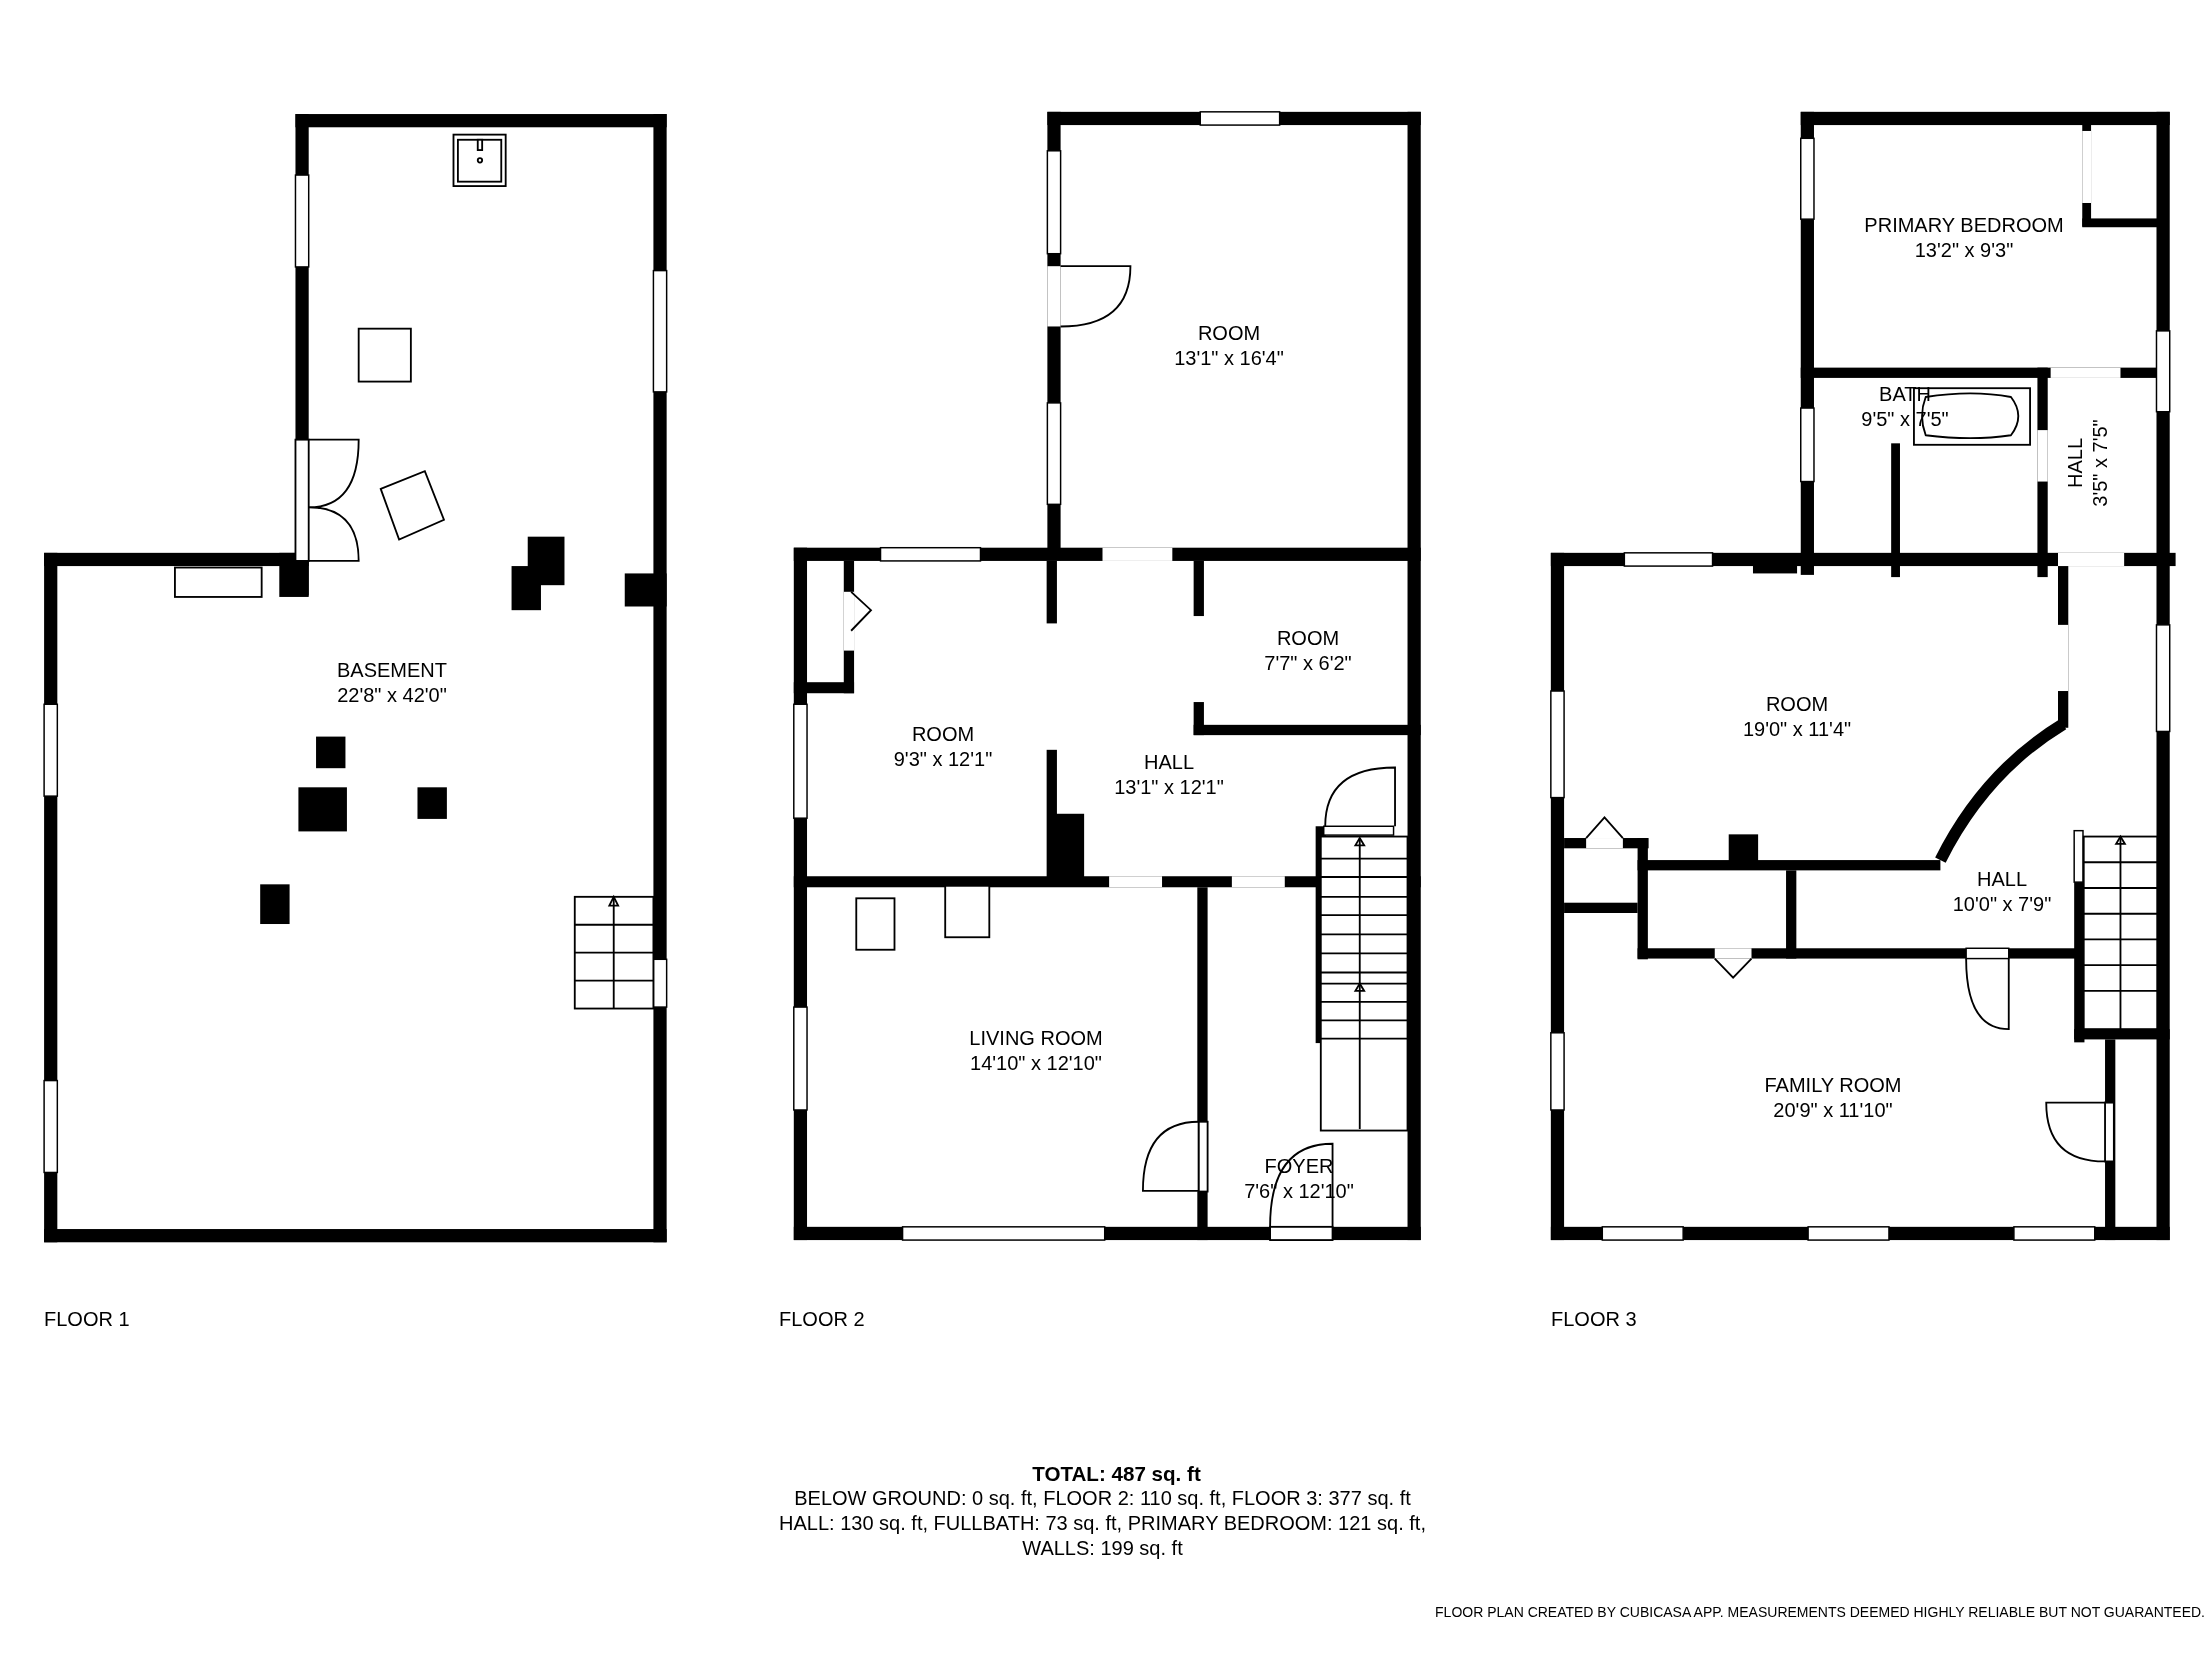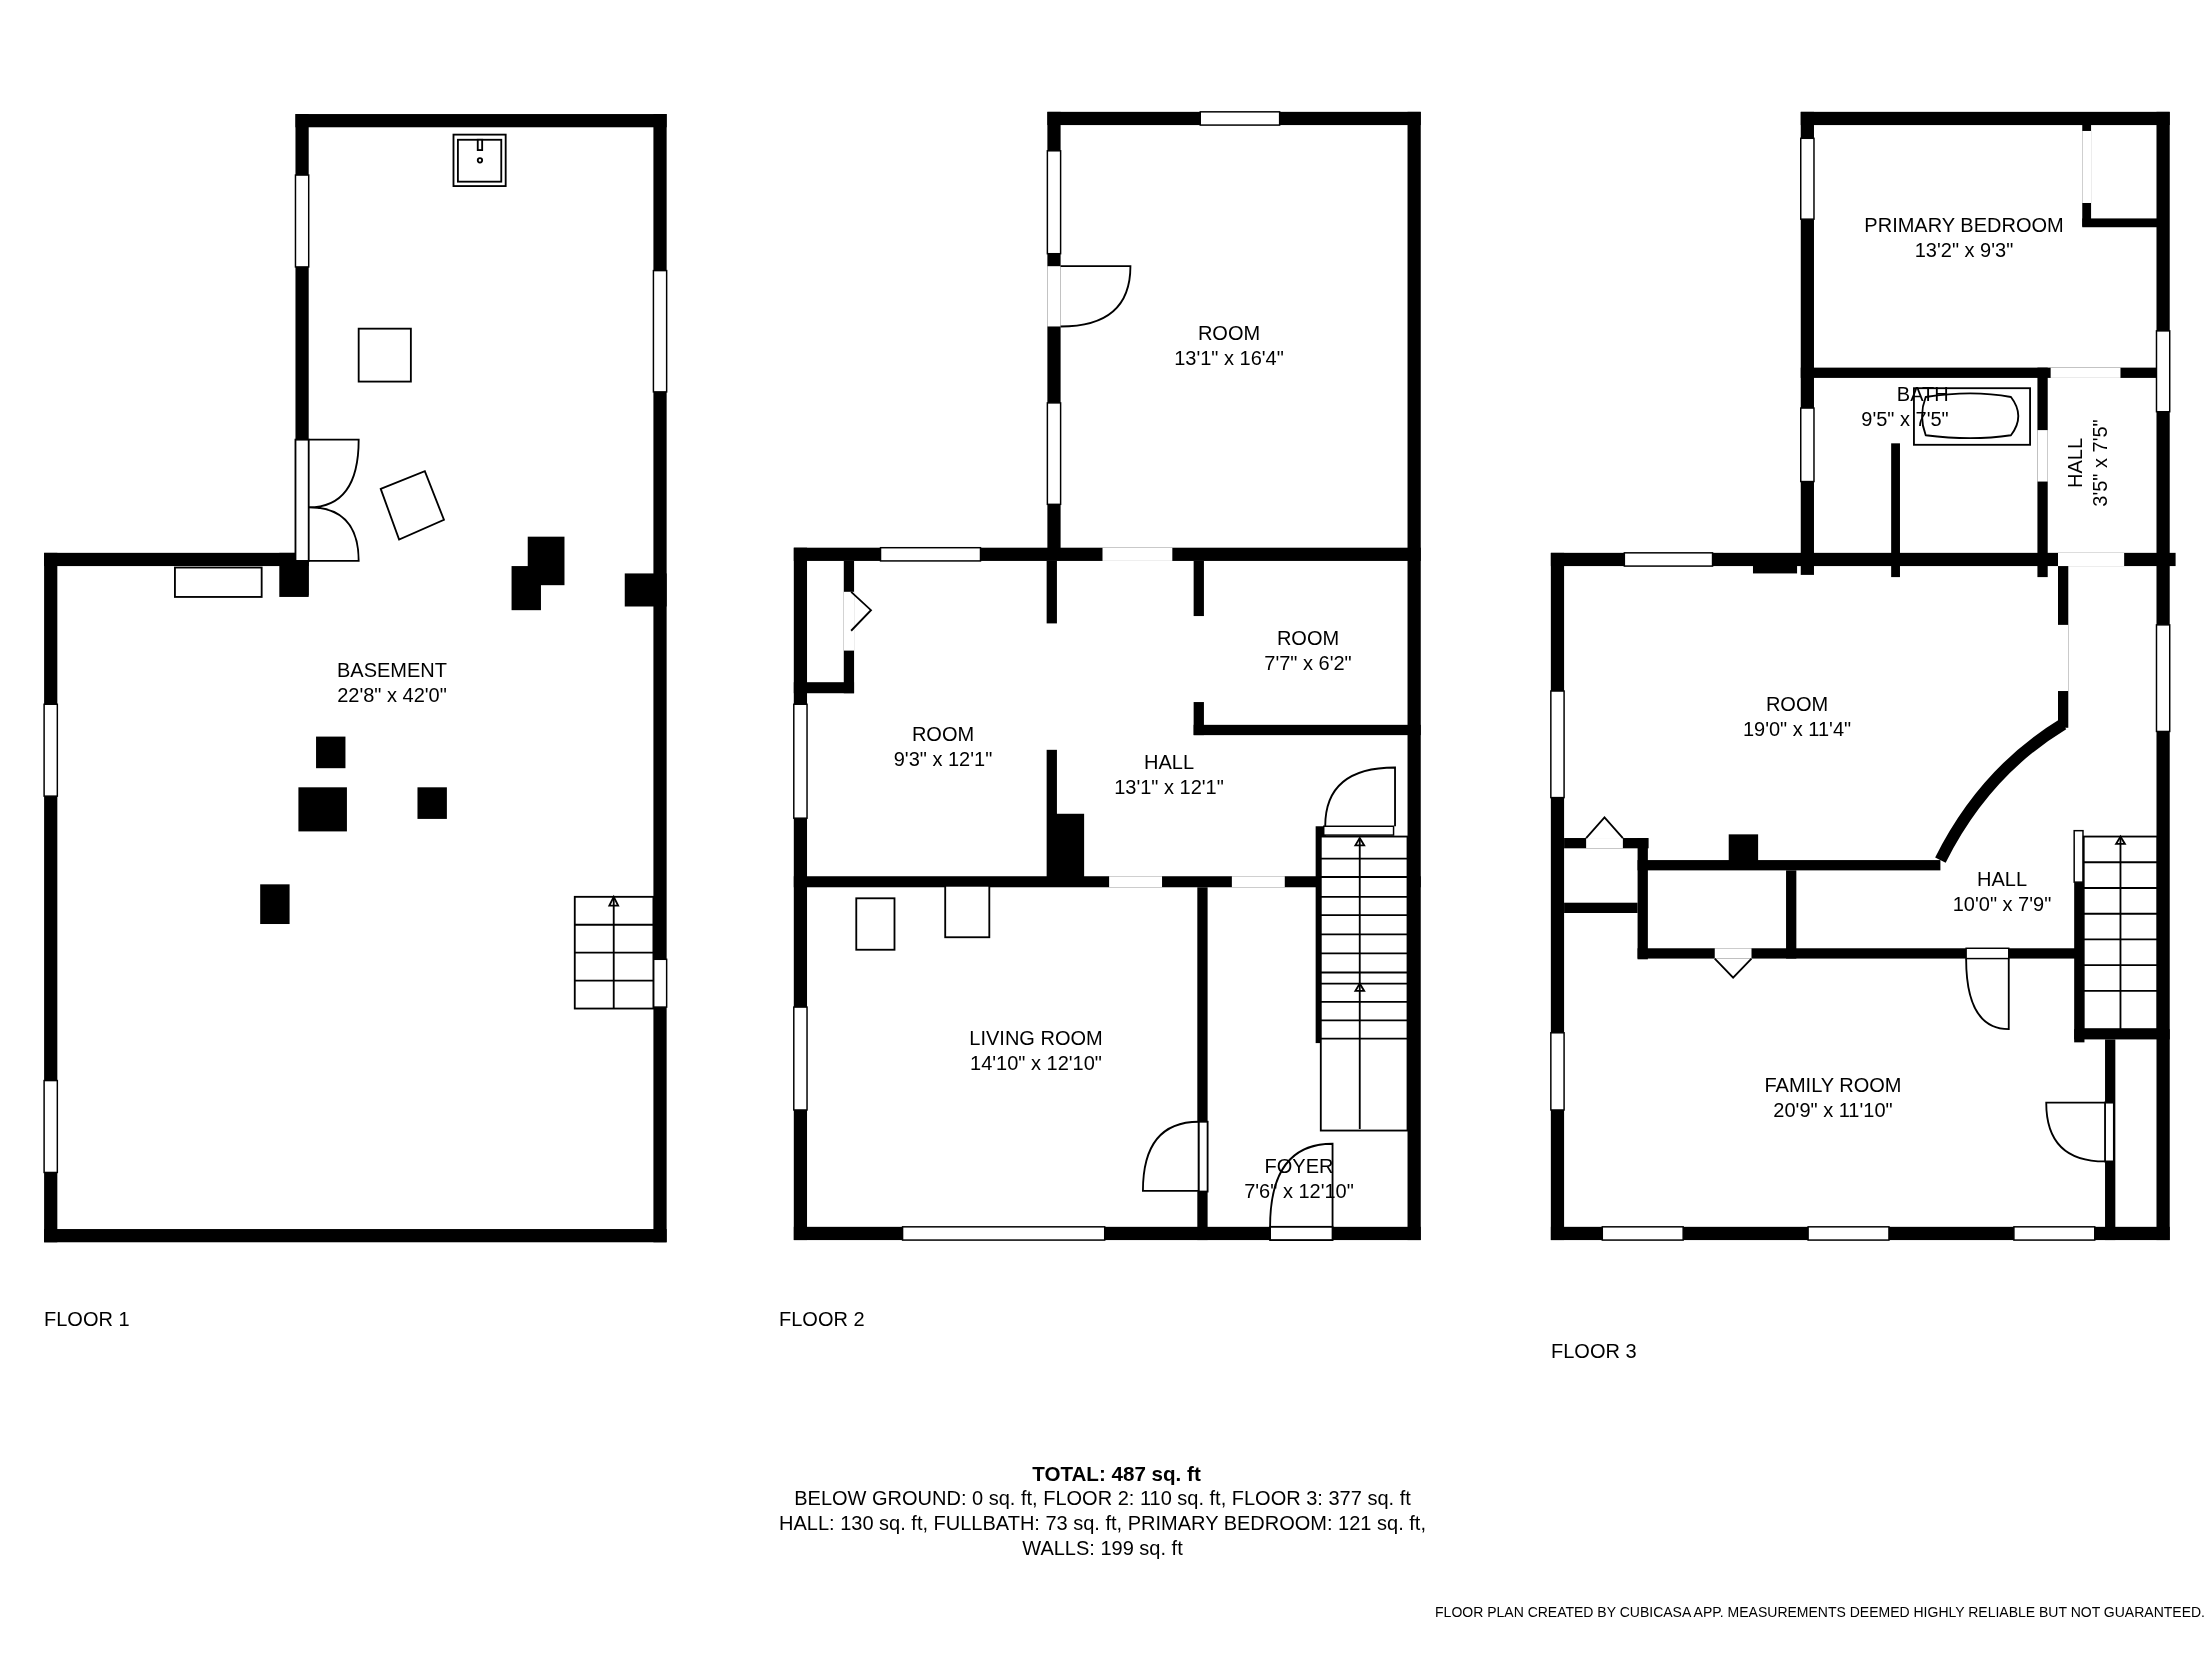--- a/index.html
+++ b/index.html
@@ -215,21 +215,21 @@
 </div>
 <div class="lbl" style="left:1299px; top:1154px;">
   <div>FOYER</div>
   <div>7'6" x 12'10"</div>
 </div>
 
 <div class="lbl" style="left:1964px; top:213px;">
   <div>PRIMARY BEDROOM</div>
   <div>13'2" x 9'3"</div>
 </div>
-<div class="lbl" style="left:1905px; top:382px;text-align:right;">
+<div class="lbl" style="left:1905px; top:382px;">
   <div>BATH</div>
   <div>9'5" x 7'5"</div>
 </div>
 <div class="lbl" style="left:2088px; top:463px; transform: translate(-50%,-50%) rotate(-90deg);">
   <div>HALL</div>
   <div>3'5" x 7'5"</div>
 </div>
 <div class="lbl" style="left:1797px; top:692px;">
   <div>ROOM</div>
   <div>19'0" x 11'4"</div>
@@ -238,21 +238,21 @@
   <div>HALL</div>
   <div>10'0" x 7'9"</div>
 </div>
 <div class="lbl" style="left:1833px; top:1073px;">
   <div>FAMILY ROOM</div>
   <div>20'9" x 11'10"</div>
 </div>
 
 <div class="floor-label" style="left:44px; top:1308px;">FLOOR 1</div>
 <div class="floor-label" style="left:779px; top:1308px;">FLOOR 2</div>
-<div class="floor-label" style="left:1551px; top:1308px;margin-top:32px;">FLOOR 3</div>
+<div class="floor-label" style="left:1551px; top:1308px;">FLOOR 3</div>
 
 <div class="summary" style="top:1461px;">
   <div class="total">TOTAL: 487 sq. ft</div>
   <div class="line">BELOW GROUND: 0 sq. ft, FLOOR 2: 110 sq. ft, FLOOR 3: 377 sq. ft</div>
   <div class="line">HALL: 130 sq. ft, FULLBATH: 73 sq. ft, PRIMARY BEDROOM: 121 sq. ft,</div>
   <div class="line">WALLS: 199 sq. ft</div>
 </div>
 
 <div class="disclaimer">FLOOR PLAN CREATED BY CUBICASA APP. MEASUREMENTS DEEMED HIGHLY RELIABLE BUT NOT GUARANTEED.</div>
 

